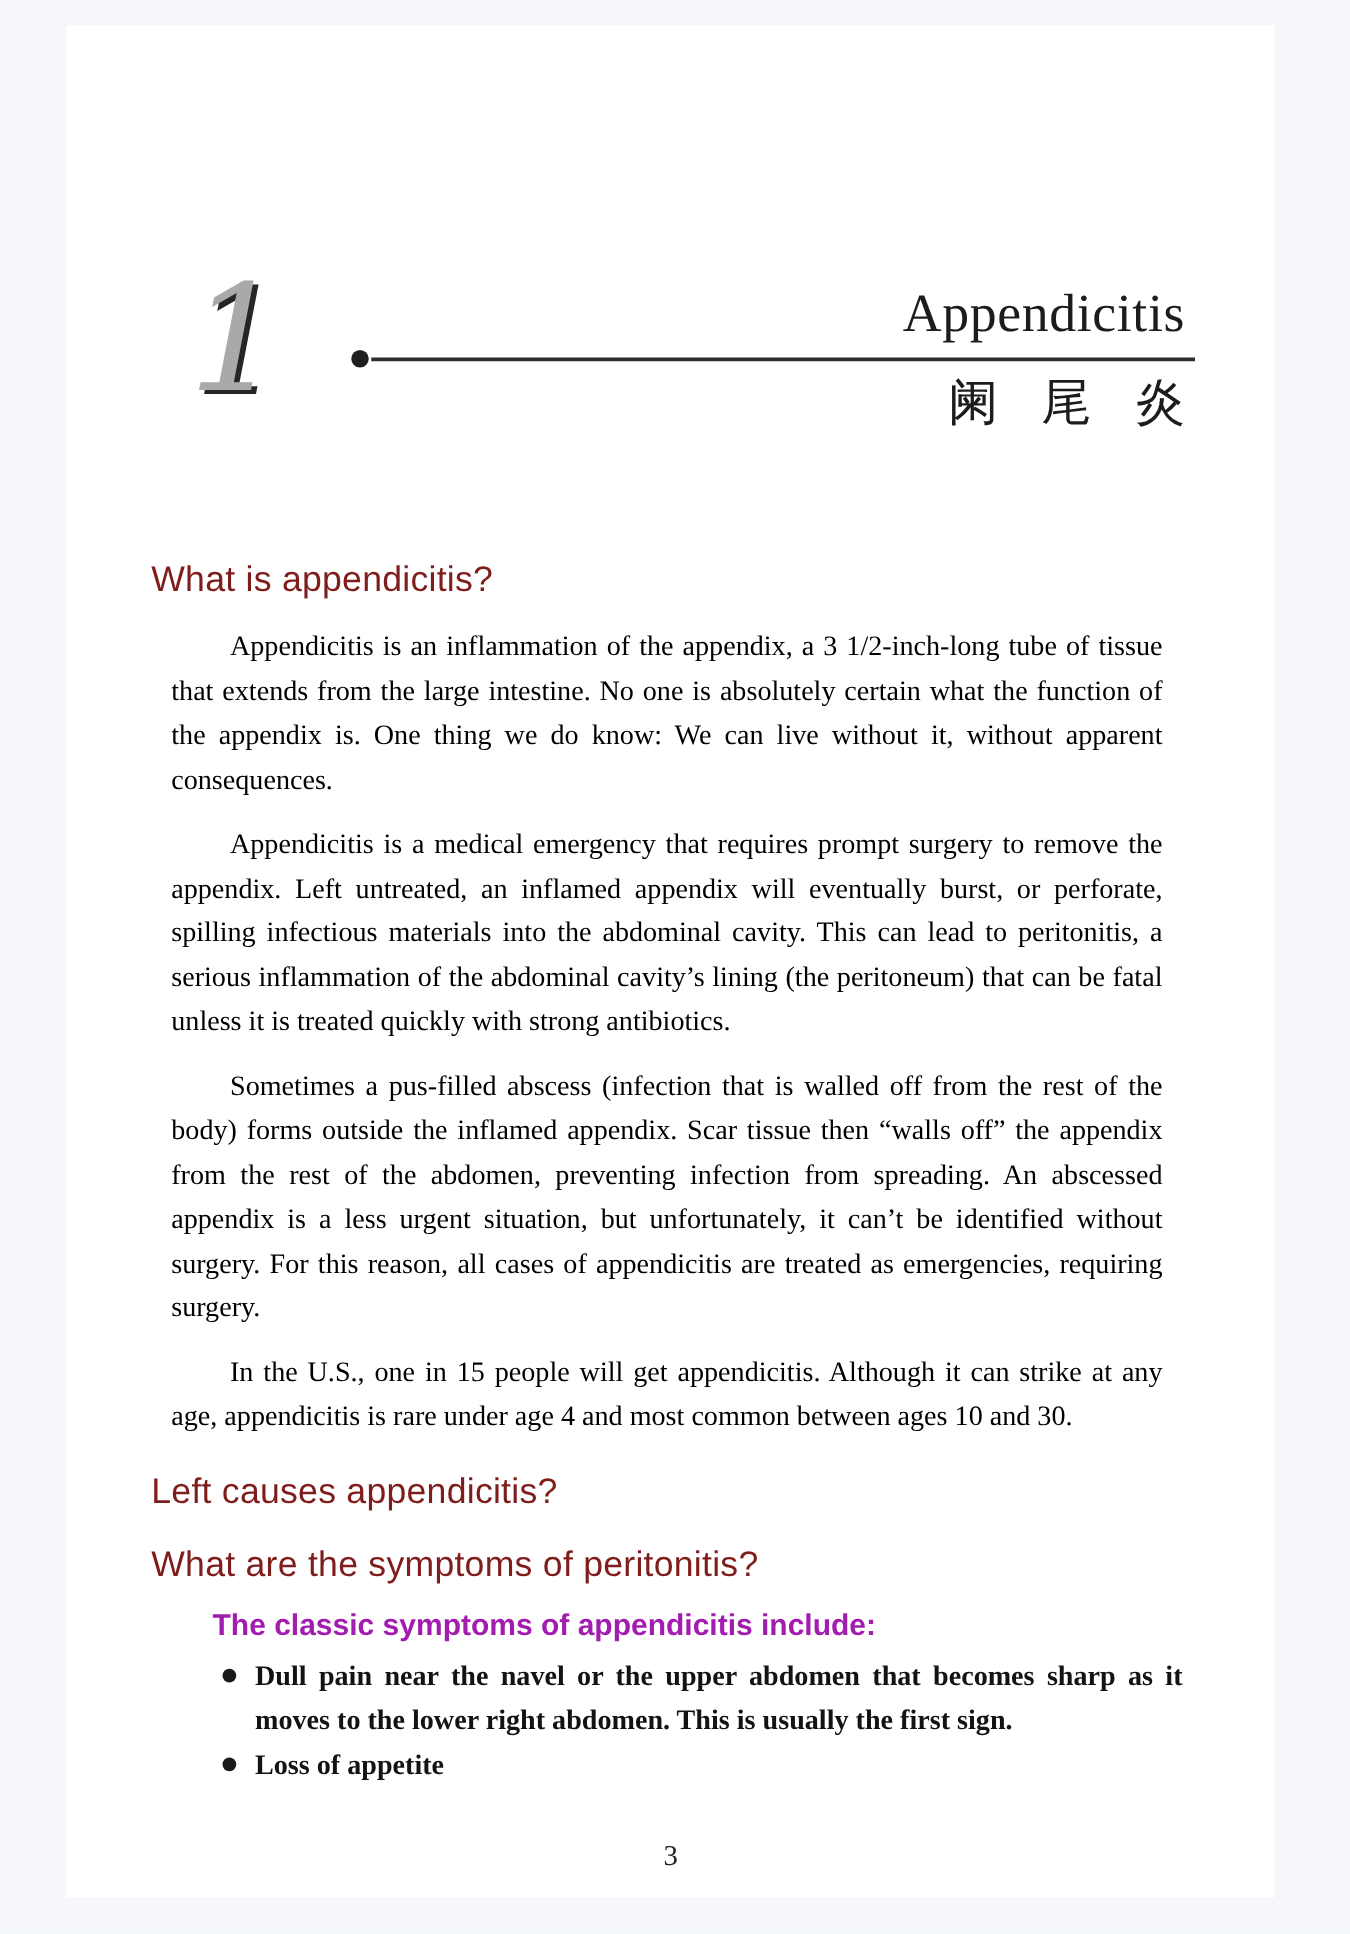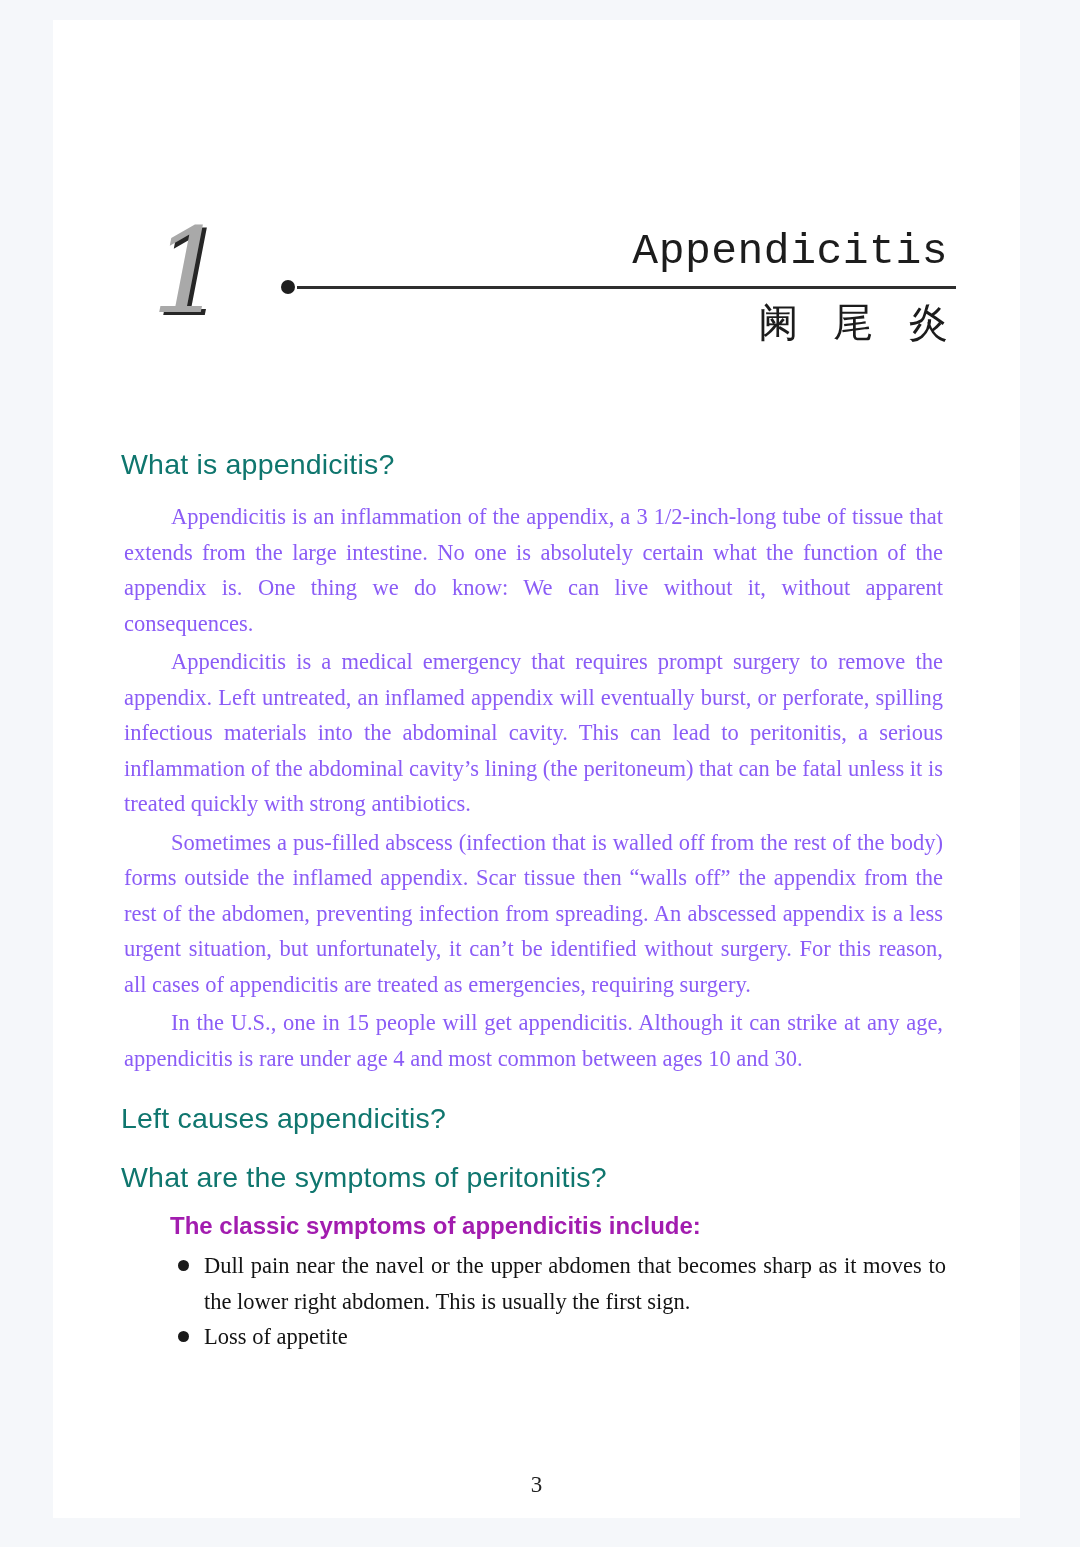--- a/index.html
+++ b/index.html
@@ -26,21 +26,21 @@
     font-style: italic;
     font-size: 118px;
     line-height: 1.05;
     color: #a9a9a9;
     text-shadow: 4px 3px 0 #262626;
   }
   .title-en {
     position: absolute;
     right: 72px;
     top: 210px;
-    font-family: Liberation Mono, monospace;
+    font-family: Liberation Serif, serif;
     font-size: 43px;
     line-height: 1;
     color: #1c1c1c;
     letter-spacing: 0.5px;
   }
   .header-rule {
     position: absolute;
     left: 228px;
     right: 64px;
     top: 260px;
@@ -75,44 +75,45 @@
     left: 68px;
     right: 74px;
     top: 428px;
     color: #131313;
     font-family: "Liberation Serif", serif;
   }
   .qhead {
     font-family: "Liberation Sans", sans-serif;
     font-size: 28.5px;
     font-weight: 400;
-    color: #0f766e;
+    color: #7f1d1d;
     letter-spacing: 0.2px;
     margin: 26px 0 18px 0;
   }
   .qhead.first { margin-top: 0; }
   .body-p {
     font-size: 22.5px;
     line-height: 35.5px;
     text-align: justify;
     text-indent: 47px;
-    margin: 3px;
-    color: #8b5cf6;
+    margin: 16px;
+    color: #000000;
   }
   .subhead {
     font-family: "Liberation Sans", sans-serif;
     font-weight: bold;
     font-size: 24px;
     color: #a21caf;
     margin: 18px 0 8px 49px;
   }
   .bullets {
     list-style: none;
     margin: 0;
     padding: 0 0 0 57px;
+    font-weight: bold;
   }
   .bullets li {
     display: flex;
     font-size: 22.5px;
     line-height: 35.5px;
     text-align: justify;
   }
   .bullet-dot {
     flex: 0 0 auto;
     width: 11px;

